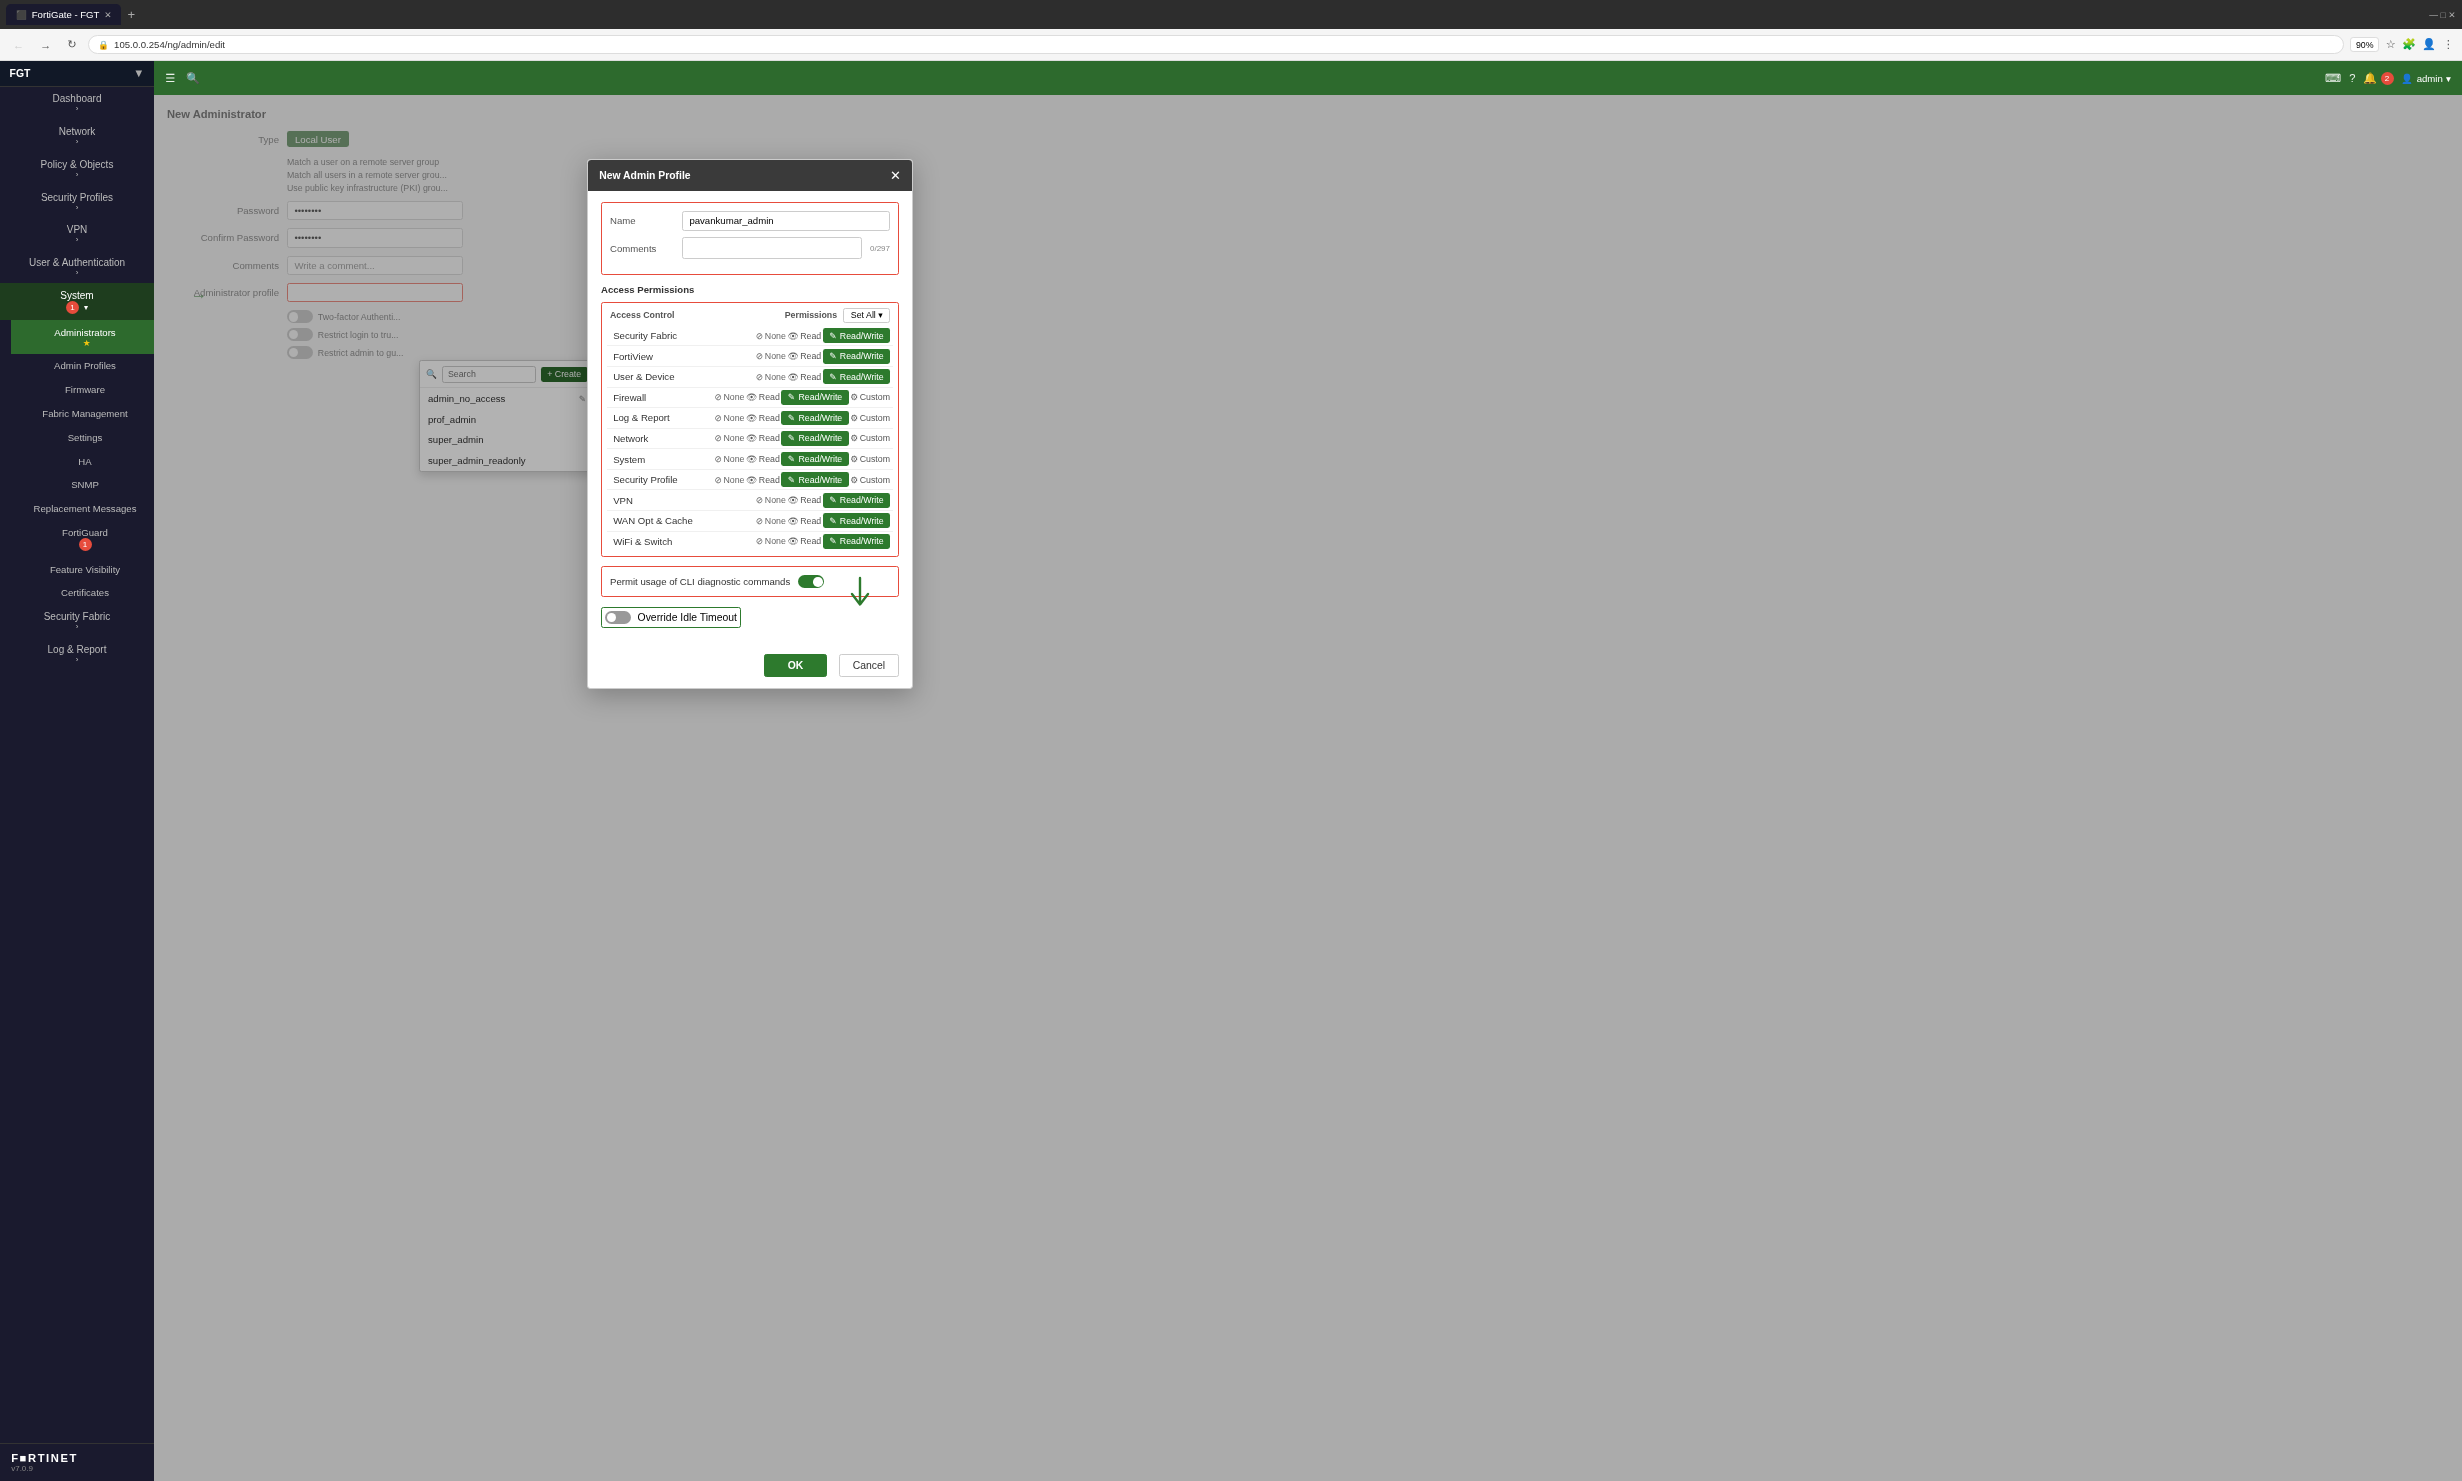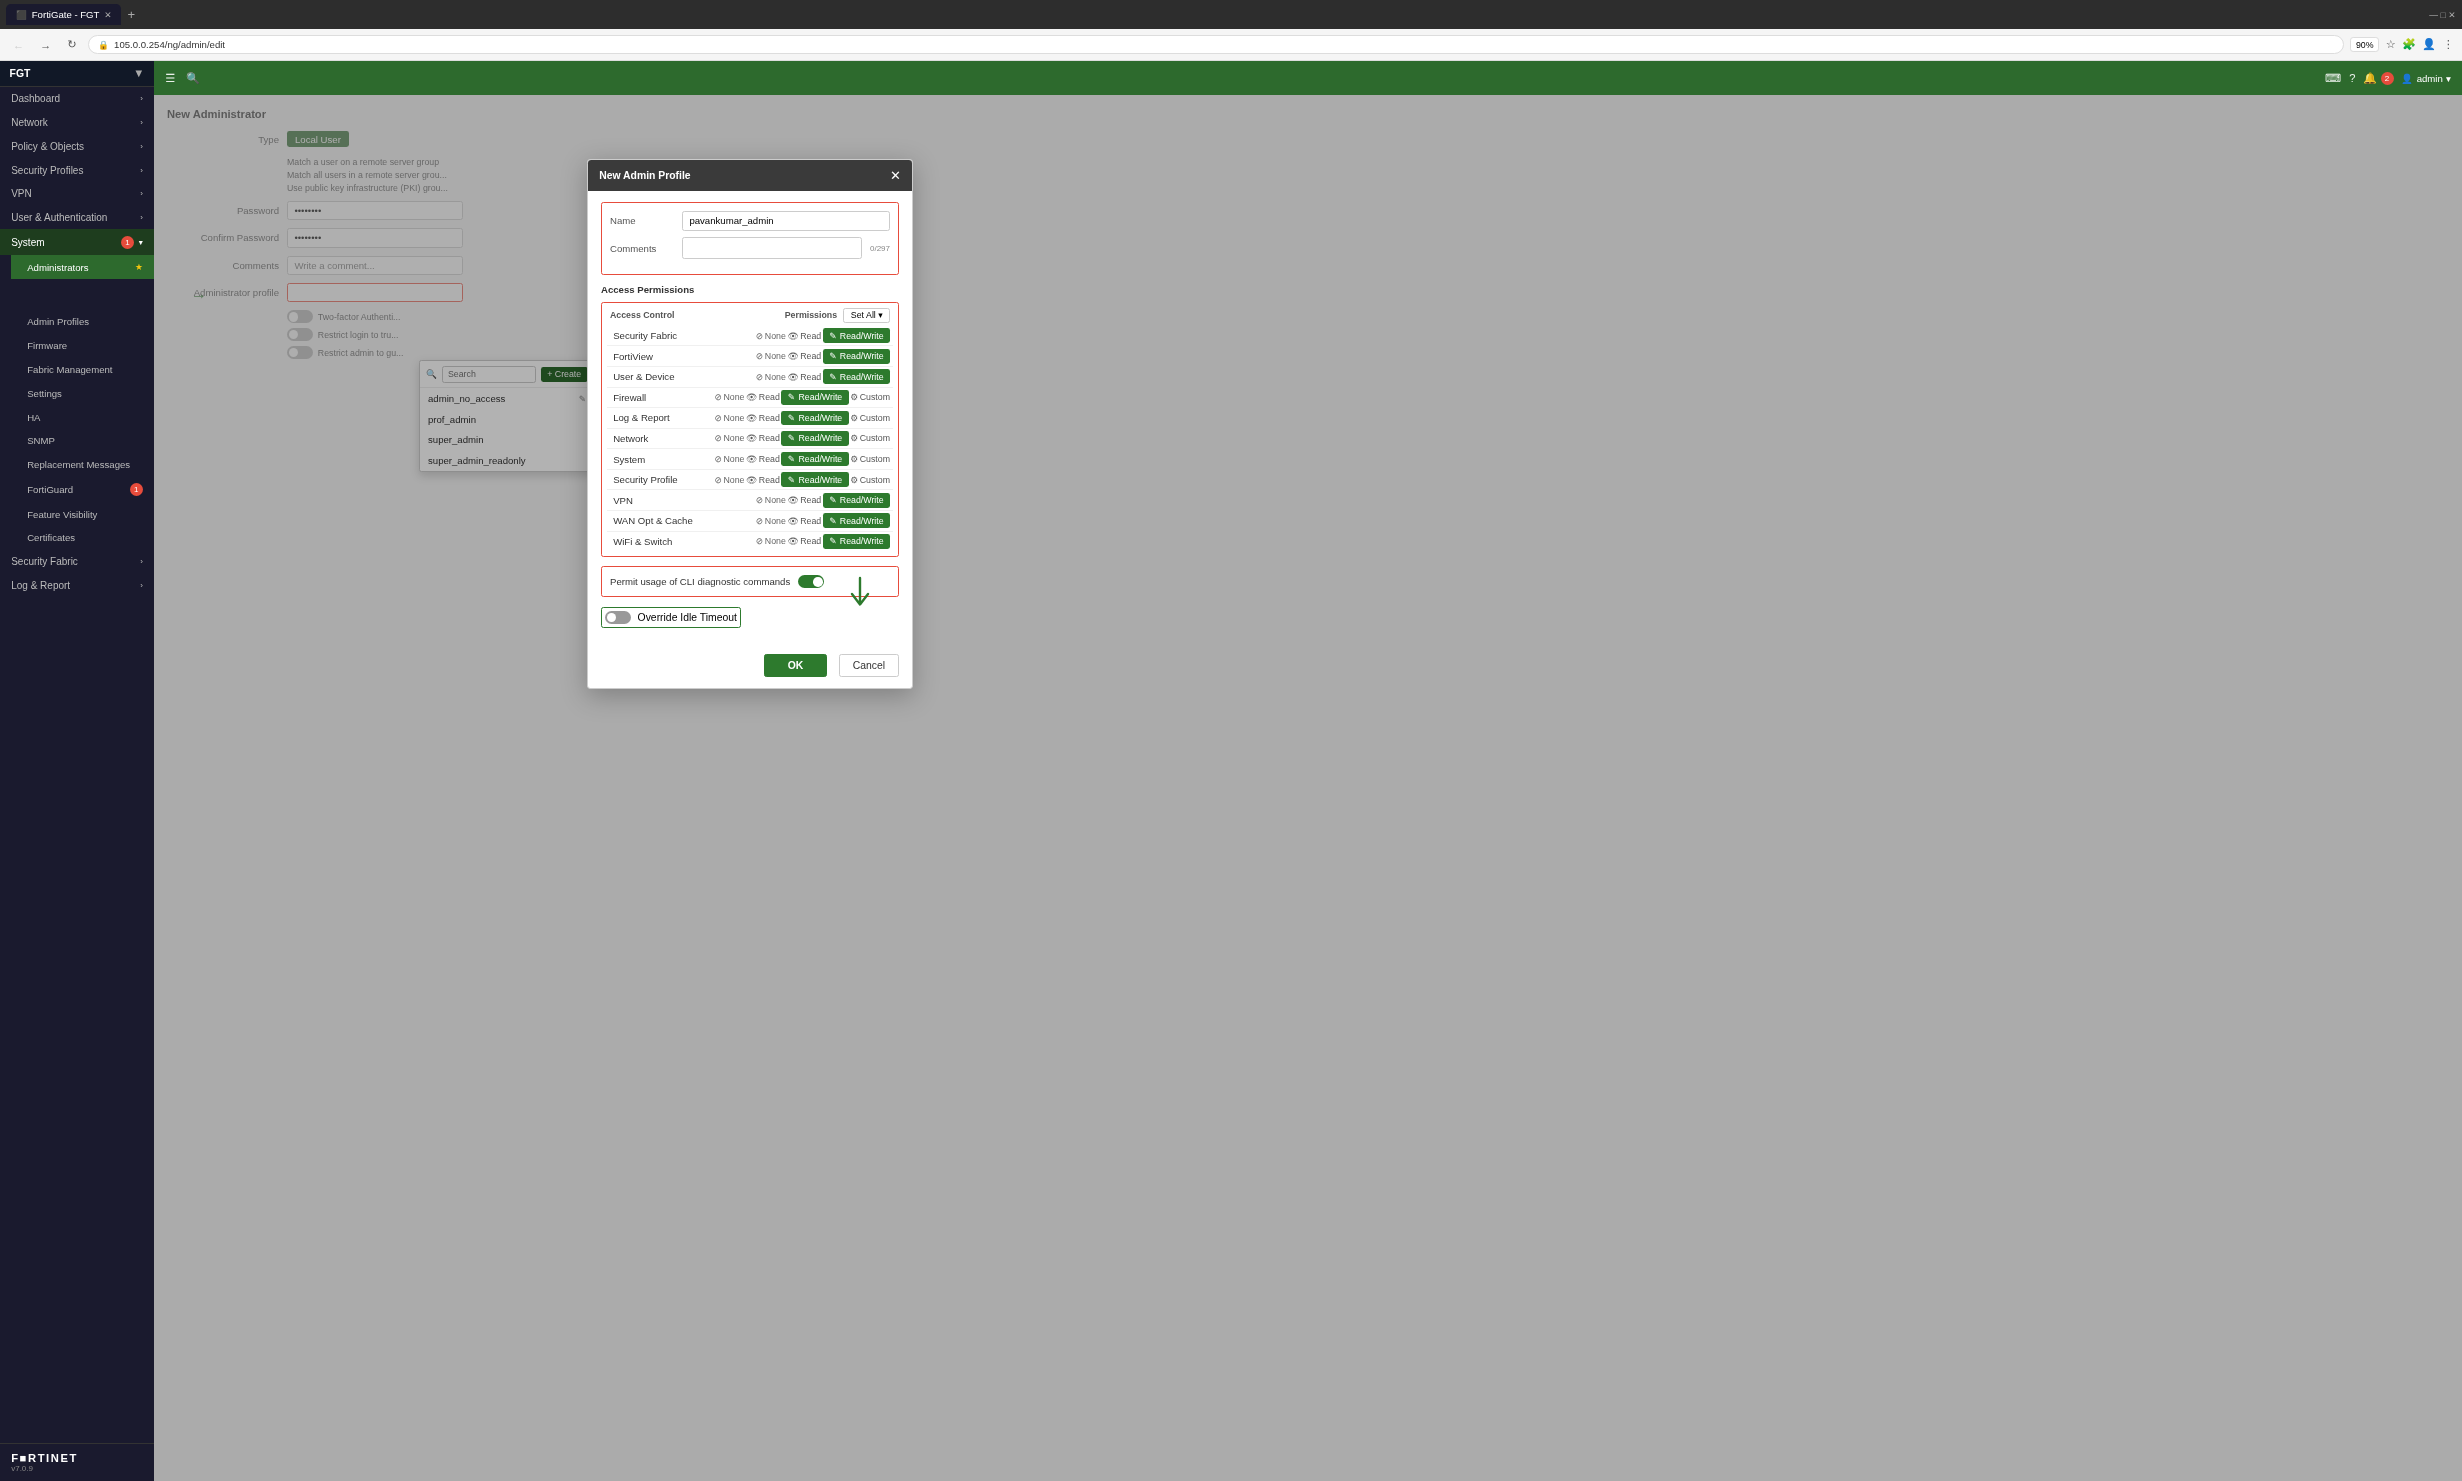--- a/index.html
+++ b/index.html
@@ -20,21 +20,21 @@
     .zoom-badge { background: #fff; border: 0.8px solid #ddd; border-radius: 3.2px; padding: 1.6px 4.8px; font-size: 8.8px; }
 
     
     .app { display: flex; height: calc(100vh - 61px); }
 
     
     .sidebar { width: 154px; background: #1a1a2e; color: #ccc; flex-shrink: 0; display: flex; flex-direction: column; }
     .sidebar-header { background: #111827; padding: 6.4px 9.6px; display: flex; align-items: center; justify-content: space-between; border-bottom: 0.8px solid #333; }
     .sidebar-title { color: #fff; font-size: 10.4px; font-weight: 600; }
     .sidebar-nav { flex: 1; overflow-y: auto; }
-    .sidebar-item { padding: 6.4px 11.2px; cursor: pointer; display: flex; align-items: center; justify-content: space-between; font-size: 10px; color: #bbb; transition: background 0.1s; }
+    .sidebar-item { padding: 6.4px 11.2px; cursor: pointer; display: flex; align-items: center; justify-content: space-between; font-size: 10px; color: #bbb; transition: background 0.1s; flex-direction: column; }
     .sidebar-item.parent-active { background: #1e3d1e; color: #fff; }
     .sidebar-item .chevron { font-size: 8px; }
     .sidebar-item .badge { background: #e74c3c; color: #fff; border-radius: 50%; width: 13px; height: 13px; font-size: 8px; display: flex; align-items: center; justify-content: center; }
     .sidebar-item .star { color: #f1c40f; font-size: 8.8px; margin-left: 3.2px; }
     .sidebar-sub { padding-left: 11.2px; }
     .sidebar-sub .sidebar-item { padding-left: 16px; font-size: 9.6px; }
     .sidebar-sub .sidebar-item.active-sub { background: #2d6a2d; color: #fff; }
     .sidebar-logo { padding: 8px 11.2px; border-top: 0.8px solid #333; }
     .logo-text { color: #fff; font-size: 11.2px; font-weight: bold; letter-spacing: 1.6px; }
     .logo-version { color: #888; font-size: 8px; }
@@ -175,21 +175,21 @@
           <span class="badge">1</span>
           <span class="chevron">▾</span>
         </div>
       </div>
 
       <div class="sidebar-sub">
         <div class="sidebar-item active-sub" style="background:#2d6a2d;color:#fff;padding-left:16px;">
           <span>Administrators</span>
           <span class="star">★</span>
         </div>
-        <div class="sidebar-item" style="padding-left:16px;margin-top:31px;">
+        <div class="sidebar-item" style="padding-left:16px;">
           <span>Admin Profiles</span>
         </div>
         <div class="sidebar-item" style="padding-left:16px;">
           <span>Firmware</span>
         </div>
         <div class="sidebar-item" style="padding-left:16px;">
           <span>Fabric Management</span>
         </div>
         <div class="sidebar-item" style="padding-left:16px;">
           <span>Settings</span>

